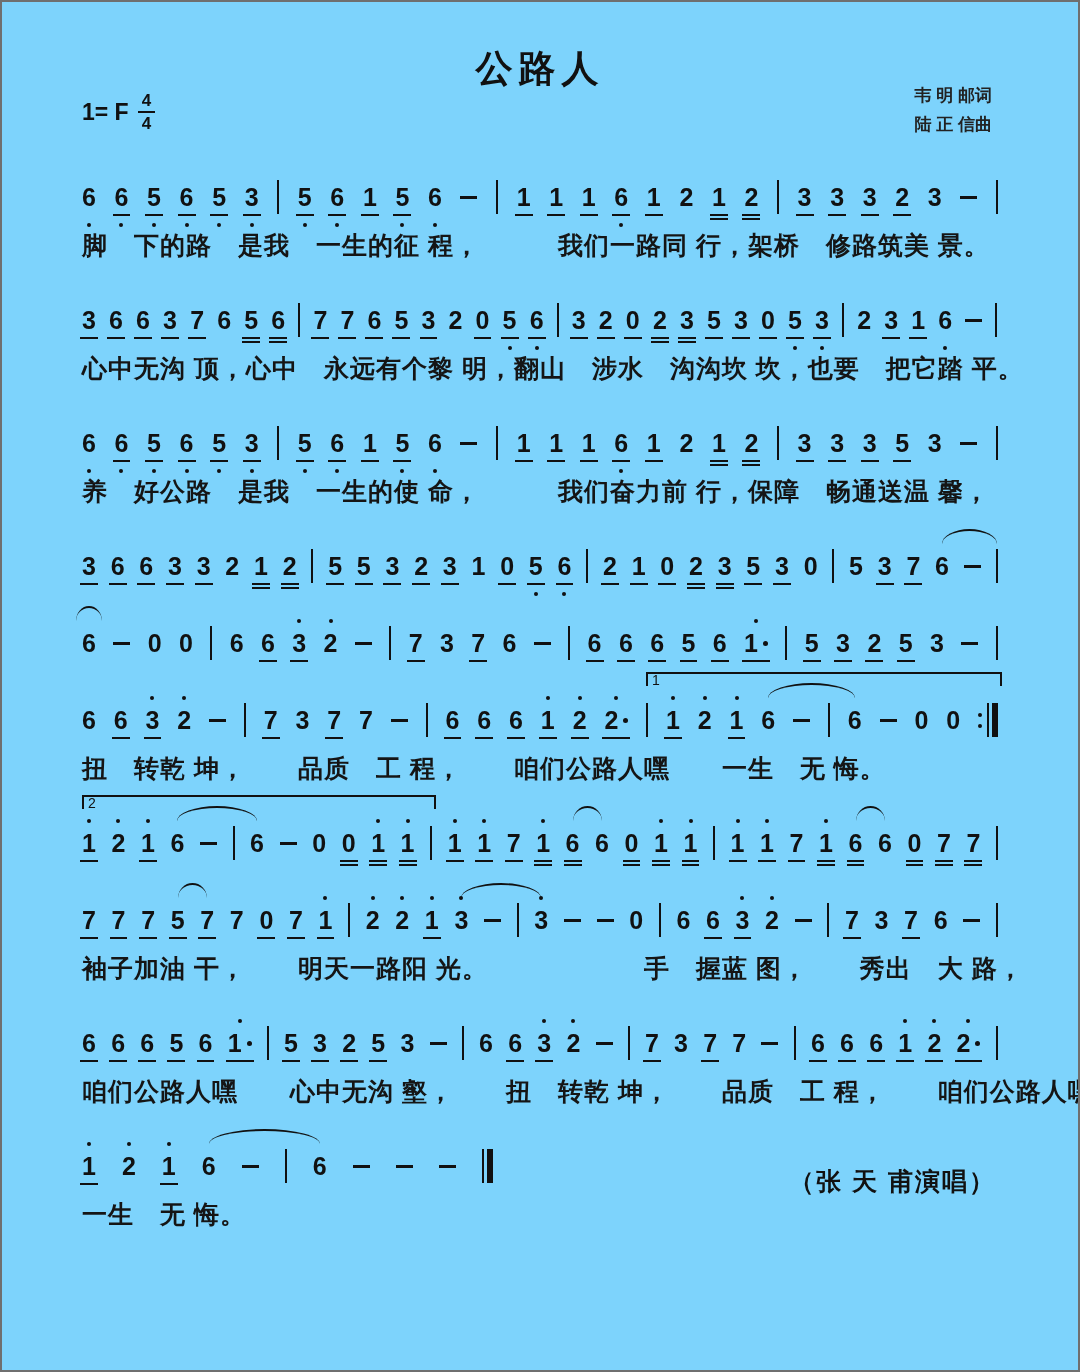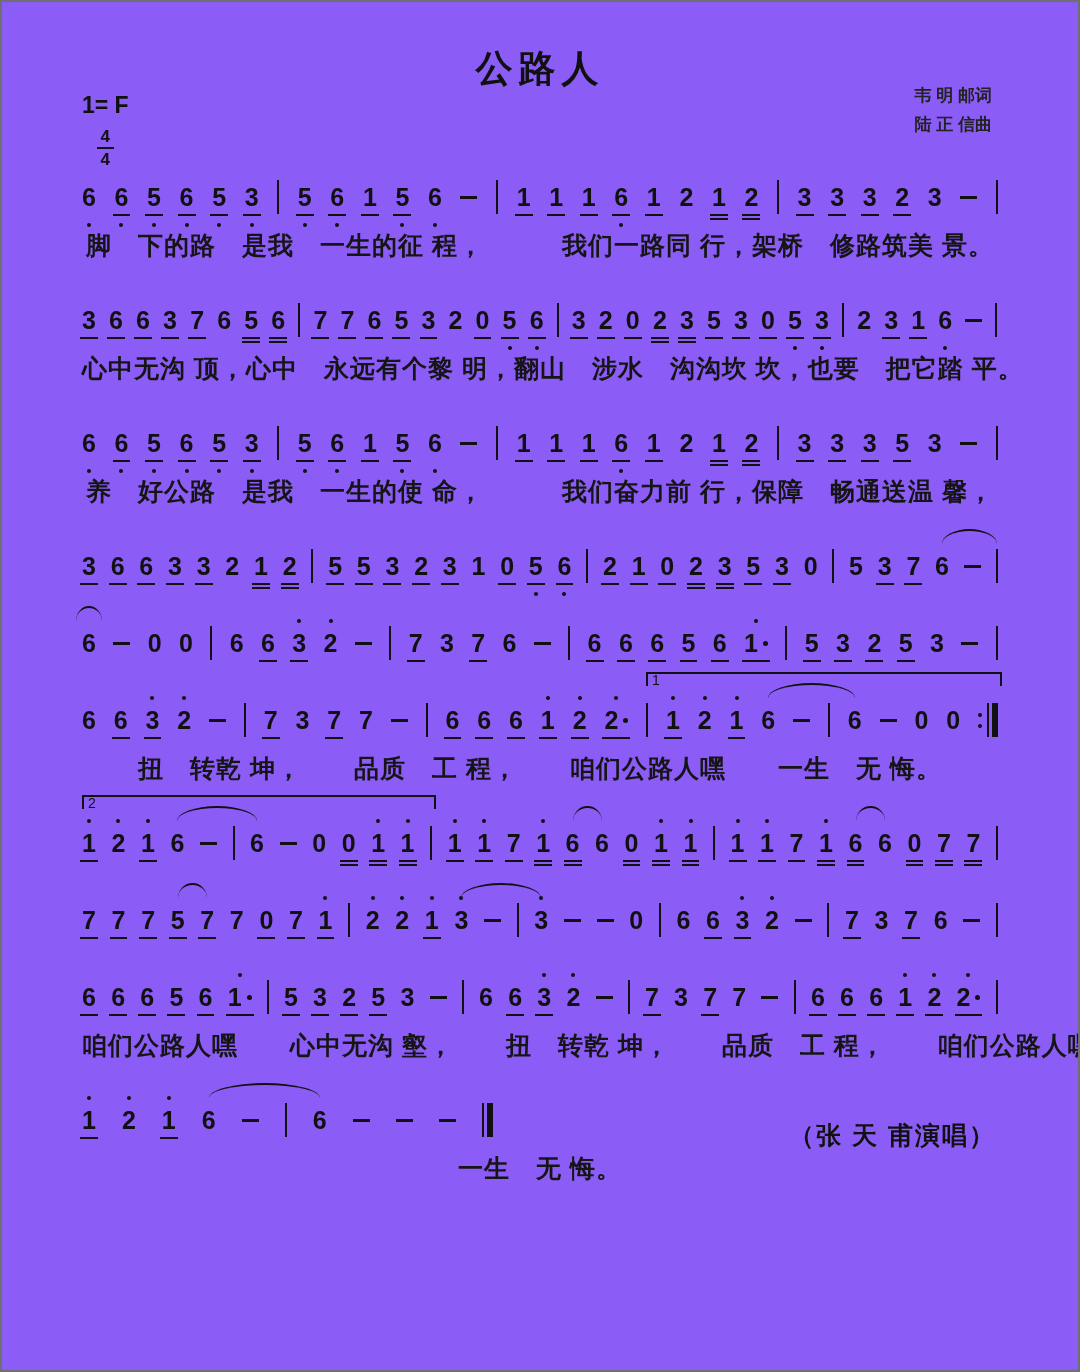--- a/index.html
+++ b/index.html
@@ -1,22 +1,22 @@
 <!DOCTYPE html>
 <html><head>
 <meta charset="utf-8">
 <style>
   html,body{margin:0;padding:0;background:#d9d9d9;}
   .page{
-    width:1080px;height:1372px;background:#8b5cf6;position:relative;
+    width:1080px;height:1372px;background:#7dd3fc;position:relative;
     box-sizing:border-box;border:2px solid #6f6f6f;
     font-family:"Liberation Sans",sans-serif;color:#111;overflow:hidden;
   }
   .title{ text-align:center;padding-top:42px;font-size:37px;font-weight:700;letter-spacing:6px; }
-  .keysig{ position:absolute;left:80px;top:90px;font-size:23px;font-weight:700;display:flex;align-items:center;gap:9px;flex-direction:column; }
+  .keysig{ position:absolute;left:80px;top:90px;font-size:23px;font-weight:700;display:flex;align-items:center;gap:9px; }
   .frac{ display:inline-flex;flex-direction:column;align-items:center;font-size:17px;font-weight:700;line-height:1; }
   .frac .num{ border-bottom:2px solid #111;padding:0 4px 2px; }
   .frac .den{ padding-top:2px; }
   .credits{ position:absolute;right:86px;top:80px;font-size:17px;font-weight:700;line-height:1.7;color:#222;text-align:left; }
   .score{ position:absolute;left:80px;right:80px;top:146px; }
   .music-line{ position:relative;padding-top:30px;margin-bottom:9px; }
   .notes-row{ position:relative;display:flex;justify-content:space-between;align-items:center;height:38px;font-weight:700;font-size:25px; }
   .notes-row.compact{ justify-content:flex-start;gap:26px; }
   .tok{ position:relative;display:inline-flex;align-items:center; }
   .glyph{ line-height:30px; }
@@ -28,21 +28,21 @@
   .dashbar{ display:inline-block;width:17px;height:3px;background:#111; }
   .bar{ width:2px;height:34px;background:#111; }
   .barfinal,.barrepeat{ display:inline-flex;align-items:center;gap:3px;height:36px; }
   .thin{ width:2px;height:34px;background:#111; }
   .thick{ width:6px;height:34px;background:#111; }
   .rdots{ display:inline-flex;flex-direction:column;gap:7px;margin-right:2px; }
   .rdot{ width:4px;height:4px;border-radius:50%;background:#111; }
   .slur{ position:absolute;height:13px;border-top:2px solid #111;border-radius:50% 50% 0 0 / 100% 100% 0 0;top:-18px; }
   .volta{ position:absolute;top:-29px;height:12px;border-top:2px solid #111;border-left:2px solid #111;border-right:2px solid #111; }
   .volta .vlabel{ position:absolute;left:4px;top:-1px;font-size:14px;font-weight:400;line-height:1; }
-  .lyrics-row{ margin-top:13px;font-size:25px;font-weight:700;white-space:pre;letter-spacing:1px;color:#151515;text-align:center; }
+  .lyrics-row{ margin-top:13px;font-size:25px;font-weight:700;white-space:pre;letter-spacing:1px;color:#151515; }
   .annotation{ position:absolute;right:2px;top:32px;font-size:25px;font-weight:700;letter-spacing:2px;margin-top:16px; }
 </style>
 </head>
 <body>
 
 <div class="page">
   <div class="title">公路人</div>
 
   <div class="keysig">
     <span>1= F</span>
@@ -1047,20 +1047,21 @@
           <span class="tok">
             <span class="glyph">6</span>
           </span>
           <span class="tok">
             <i class="dashbar"></i>
           </span>
           <span class="bar"></span>
           <div class="slur" style="left: 96px; width: 29px;"></div>
           <div class="slur" style="left: 379px; width: 80px;"></div>
         </div>
+        <div class="lyrics-row">袖子加油 干，　　明天一路阳 光。　　　　　　手　握蓝 图，　　秀出　大 路，</div>
       </div>
       <div class="music-line">
         <div class="notes-row">
           <span class="tok">
             <span class="glyph">6</span>
             <i class="beam b1"></i>
           </span>
           <span class="tok">
             <span class="glyph">6</span>
             <i class="beam b1"></i>

